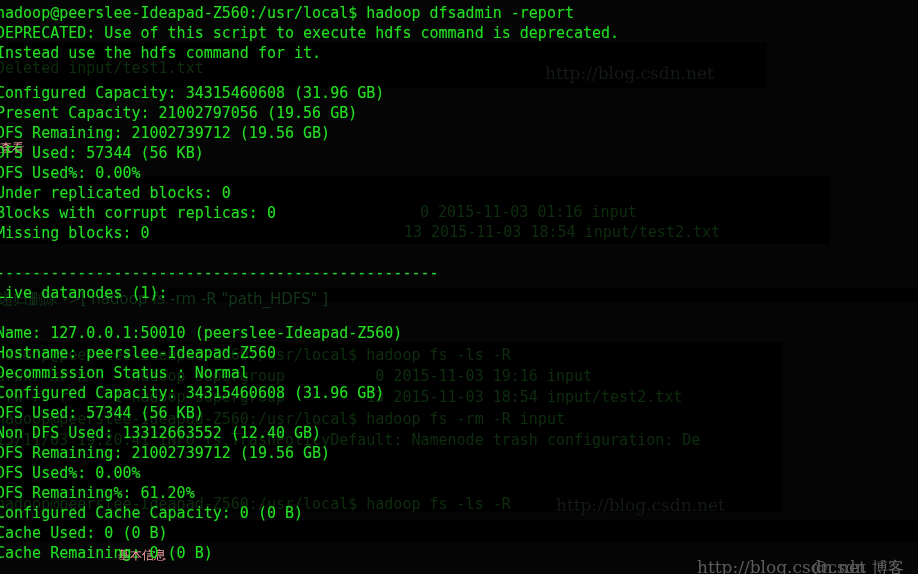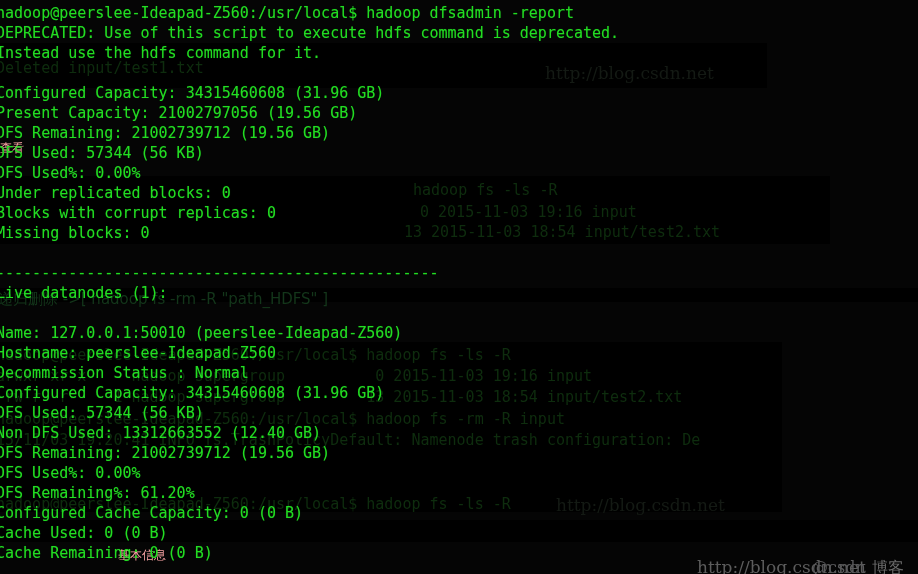--- a/index.html
+++ b/index.html
@@ -112,22 +112,21 @@
 
   <div class="ghost-layer">
 
     <div class="ghost-rect" style="left:0px;  top:43px;  width:767px; height:45px;"></div>
     <div class="ghost-rect" style="left:0px;  top:176px; width:830px; height:68px;"></div>
     <div class="ghost-rect" style="left:0px;  top:288px; width:918px; height:14px;"></div>
     <div class="ghost-rect" style="left:0px;  top:342px; width:782px; height:170px;"></div>
     <div class="ghost-rect" style="left:0px;  top:520px; width:918px; height:22px;"></div>
 
     <div class="ghost-line" style="left:-4px; top:58px;">Deleted input/test1.txt</div>
-    <div class="ghost-line" style="left:413px; top:180px;">hadoop fs -ls -R</div>
-    <div class="ghost-line" style="left:420px; top:202px;">0 2015-11-03 19:16 input</div>
+    <div class="ghost-line" style="left:420px; top:202px;">0 2015-11-03 01:16 input</div>
     <div class="ghost-line" style="left:404px; top:222px;text-align:right;">13 2015-11-03 18:54 input/test2.txt</div>
 
     <div class="ghost-line" style="left:-4px; top:345px;">hadoop@peerslee-Ideapad-Z560:/usr/local$ hadoop fs -ls -R</div>
     <div class="ghost-line" style="left:-4px; top:366px;">drwxr-xr-x   - hadoop supergroup          0 2015-11-03 19:16 input</div>
     <div class="ghost-line" style="left:-4px; top:387px;">-rw-r--r--   1 hadoop supergroup         13 2015-11-03 18:54 input/test2.txt</div>
     <div class="ghost-line" style="left:-4px; top:409px;">hadoop@peerslee-Ideapad-Z560:/usr/local$ hadoop fs -rm -R input</div>
     <div class="ghost-line" style="left:-4px; top:430px;">15/11/03 19:20:41 INFO fs.TrashPolicyDefault: Namenode trash configuration: De</div>
     <div class="ghost-line" style="left:-4px; top:494px;">hadoop@peerslee-Ideapad-Z560:/usr/local$ hadoop fs -ls -R</div>
 
     <div class="ghost-cjk" style="left:-2px; top:289px;">递归删除 -&gt;[ hadoop fs -rm -R "path_HDFS" ]</div>

